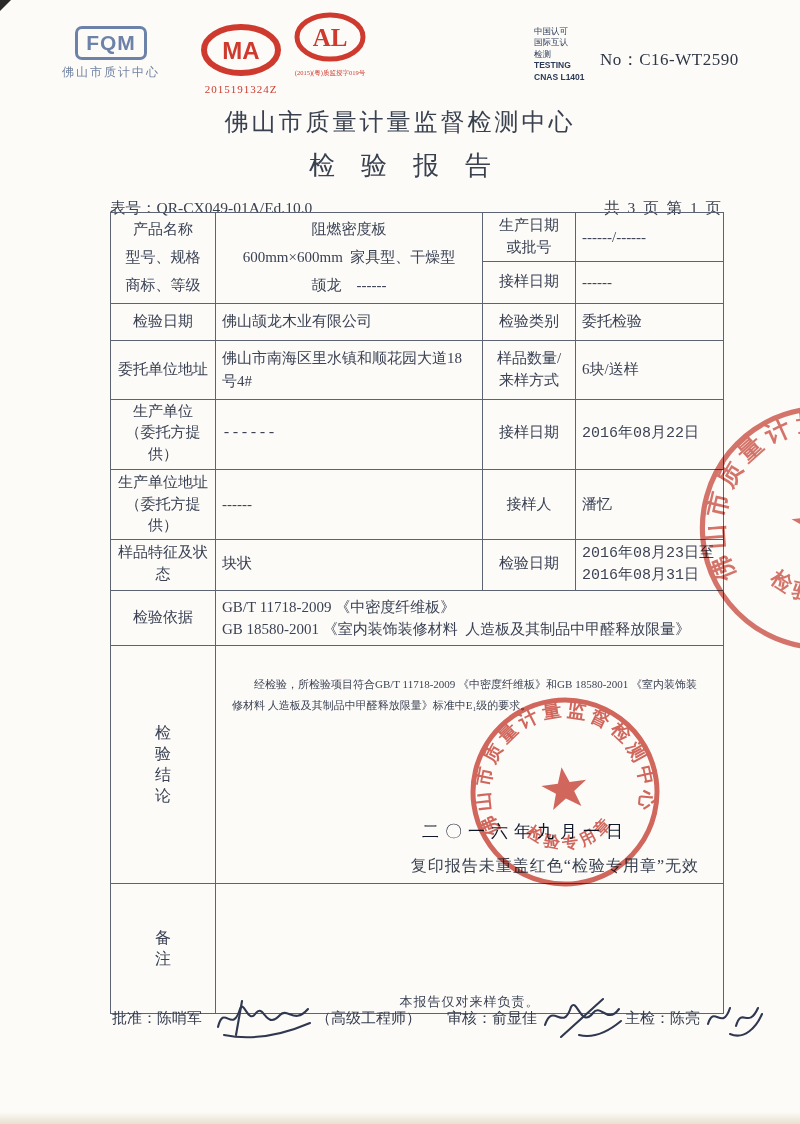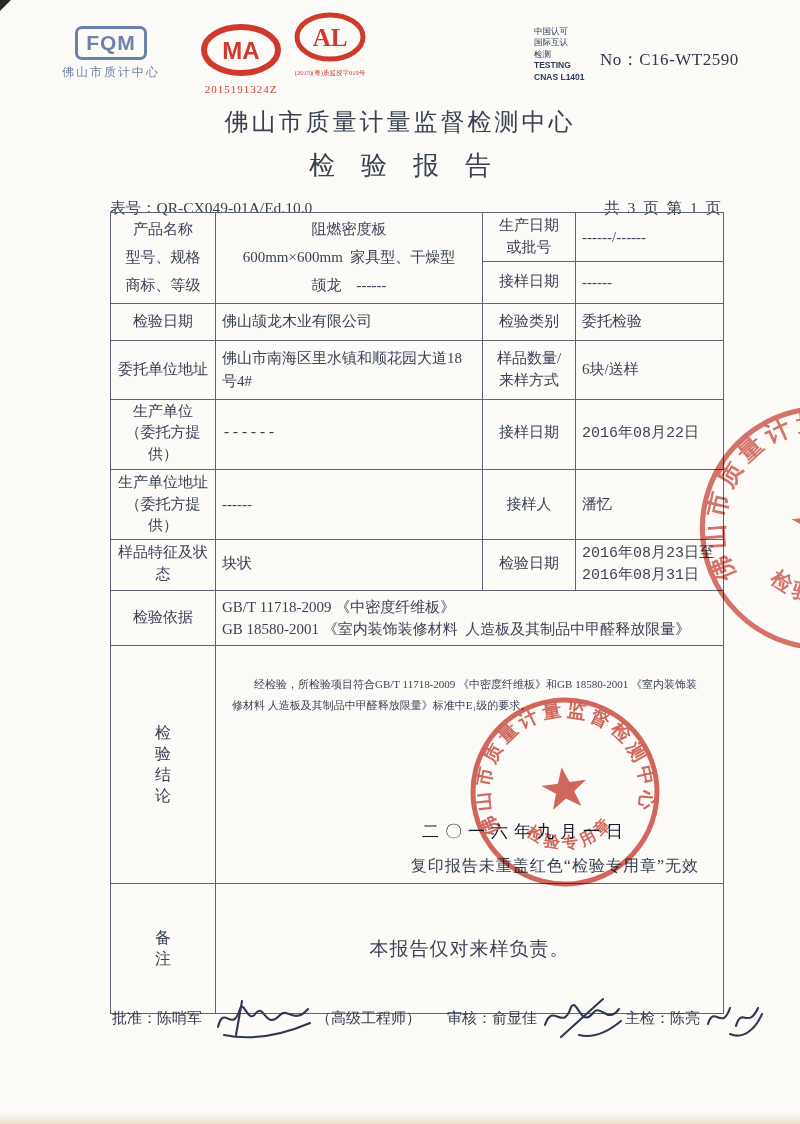--- a/index.html
+++ b/index.html
@@ -61,21 +61,21 @@
   .lines3 div{line-height:1.85;}
   .center-lines{text-align:center;}
   .vlab{display:flex;flex-direction:column;justify-content:space-evenly;align-items:center;
     height:100%;font-size:16px;}
   td.vcell{padding:0;}
   .vwrap{height:100%;}
   .conc-wrap{position:relative;height:233px;}
   .conc-text{padding:26px 16px 0 10px;text-indent:2em;line-height:1.95;font-size:11px;}
   .conc-date{position:absolute;left:200px;top:172px;font-size:17px;letter-spacing:6px;color:#0f172a;}
   .conc-note{position:absolute;right:18px;top:208px;font-size:16px;letter-spacing:1px;color:#3a4252;}
-  .remark-wrap{display:flex;height:125px;align-items:center;justify-content:center;font-size:19px;letter-spacing:1px;font-family:Liberation Serif, serif;}
+  .remark-wrap{display:flex;height:125px;align-items:flex-end;justify-content:center;font-size:13px;letter-spacing:1px;font-family:Liberation Serif, serif;}
 
   
   .stamp{position:absolute;pointer-events:none;mix-blend-mode:multiply;}
   .stamp-center{left:465px;top:692px;opacity:.82;transform:rotate(-8deg);}
   .stamp-right{left:692px;top:398px;opacity:.75;transform:rotate(-6deg);}
 
   
   .footer{position:absolute;left:112px;top:995px;width:660px;font-size:15px;color:#343c4e;
     display:flex;align-items:center;white-space:nowrap;}
   .footer .gap1{width:10px;} .footer .gap2{width:26px;} .footer .gap3{width:2px;}

